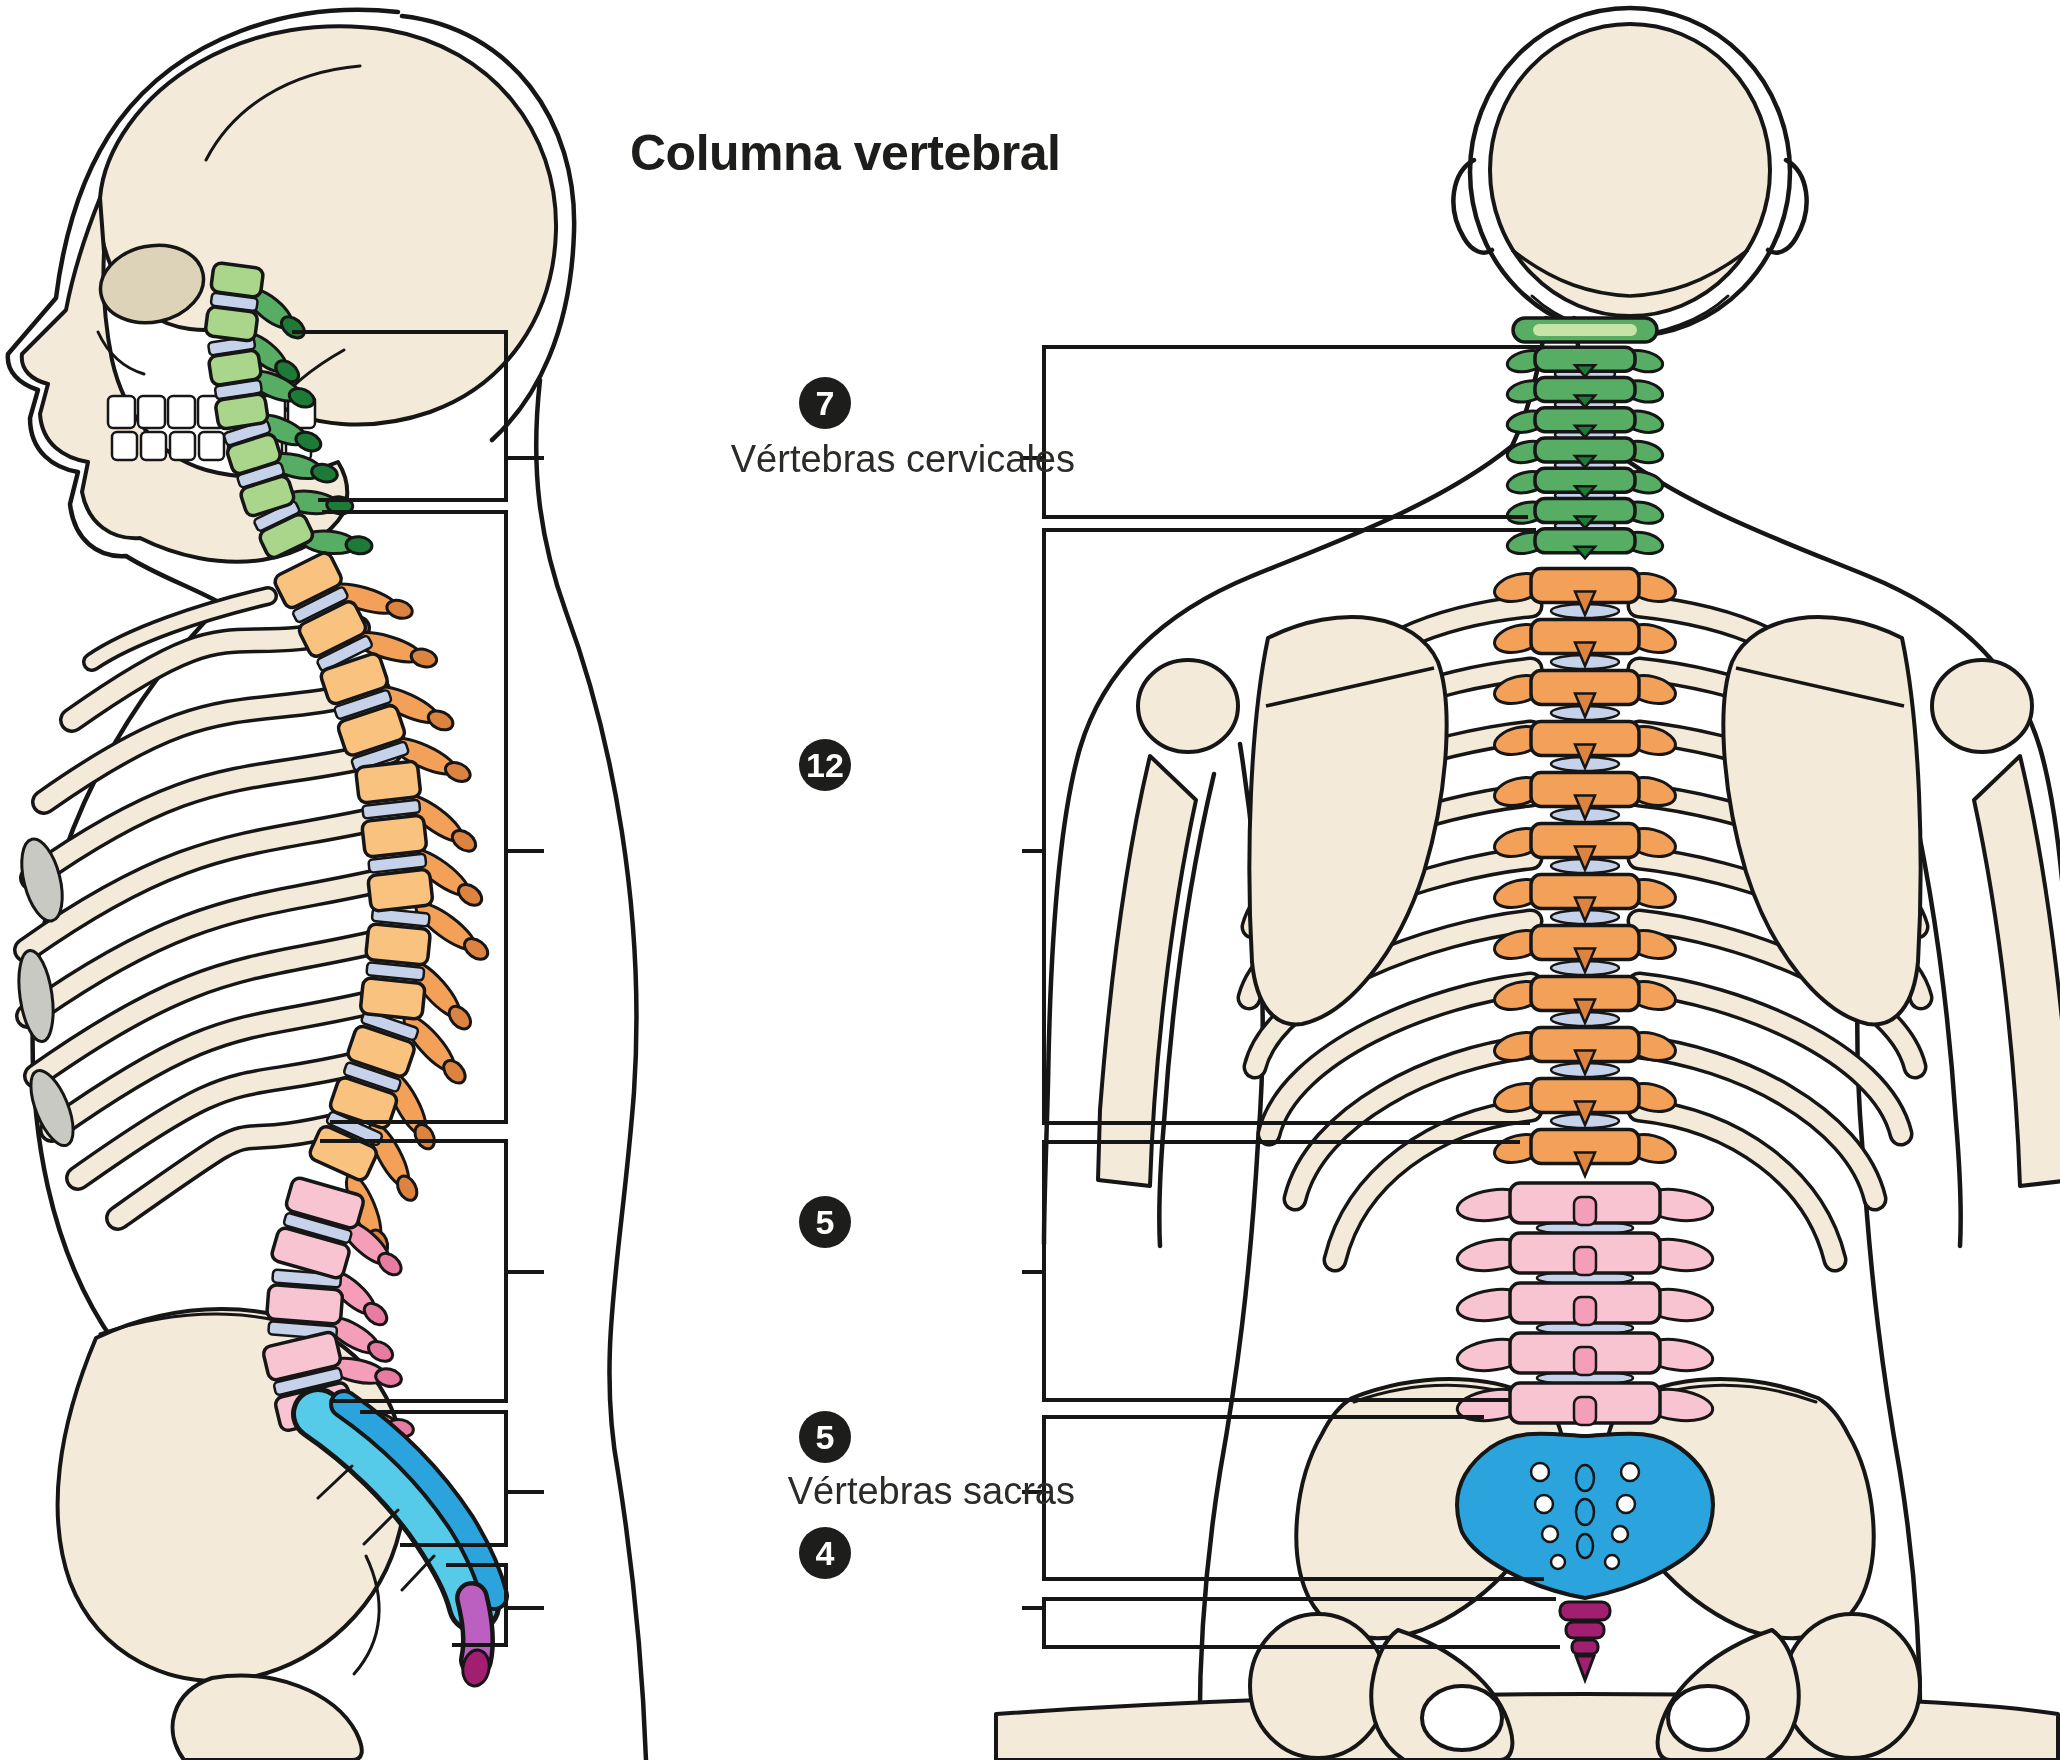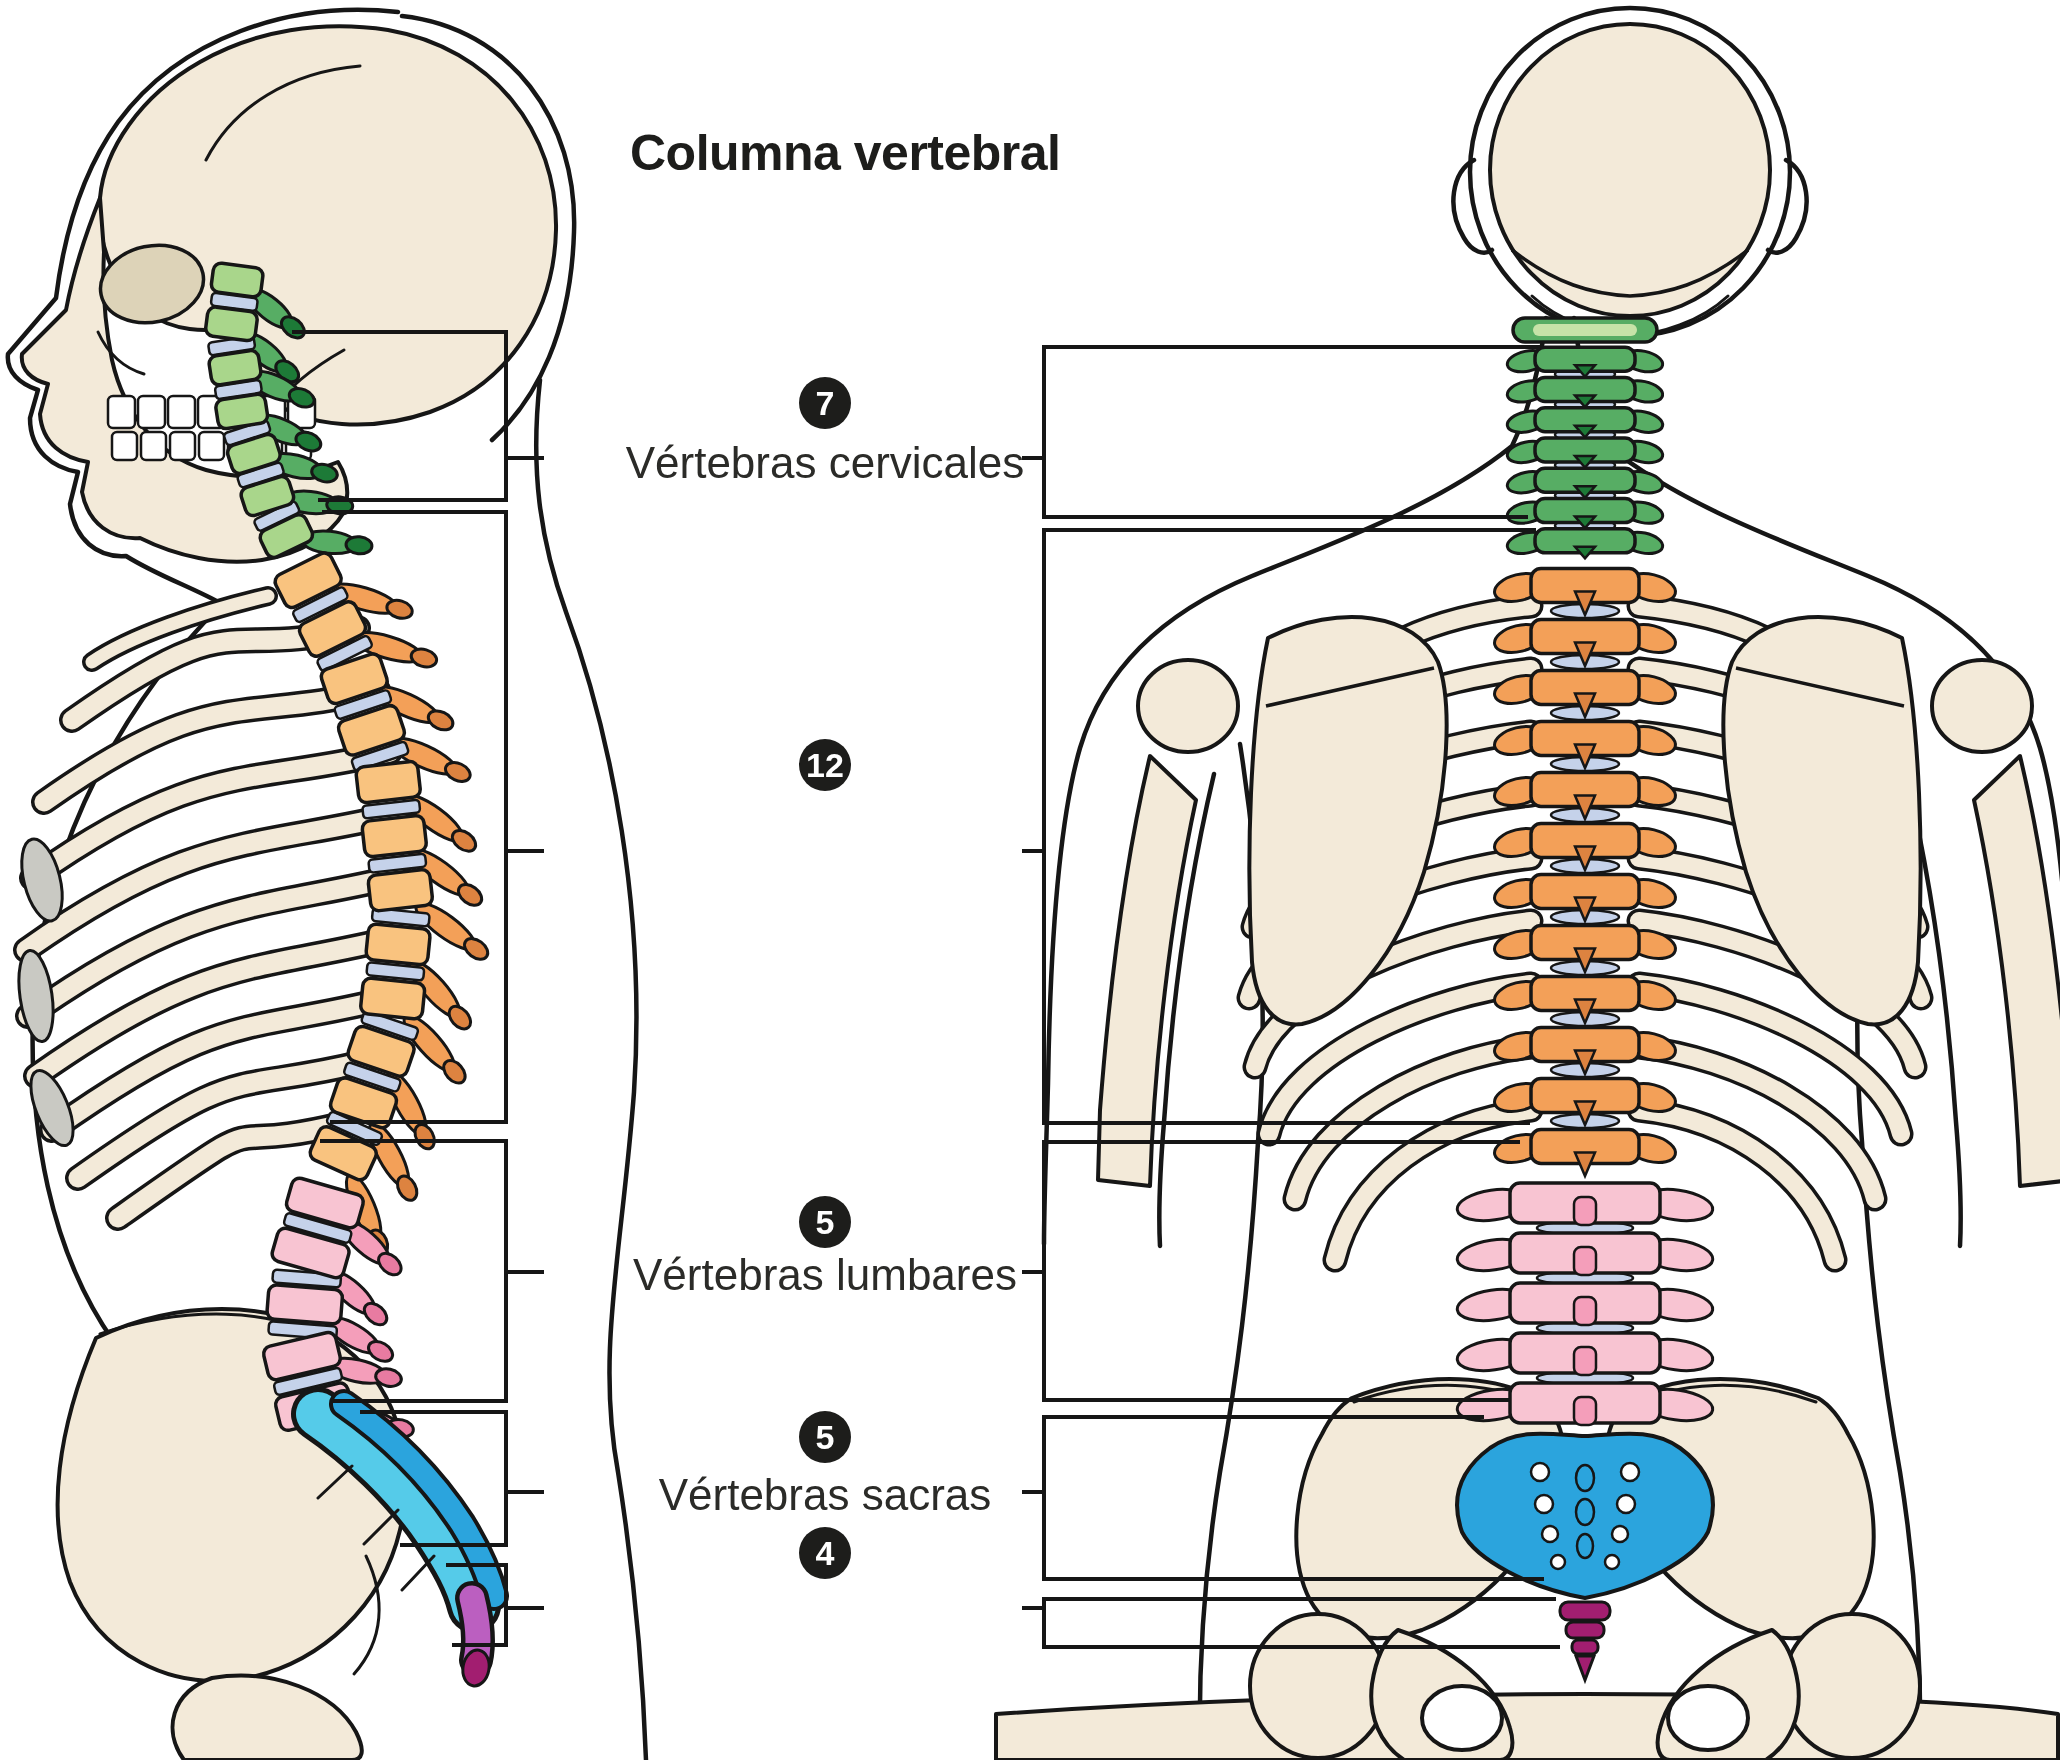--- a/index.html
+++ b/index.html
@@ -13,21 +13,21 @@
   .s4{stroke:var(--outline);stroke-width:4;}
   .bone{fill:var(--bone);stroke:var(--outline);stroke-width:4;stroke-linejoin:round;}
   .line{fill:none;stroke:var(--outline);stroke-width:4.5;stroke-linecap:round;stroke-linejoin:round;}
   .thin{fill:none;stroke:var(--outline);stroke-width:3;stroke-linecap:round;}
   .callout{fill:none;stroke:var(--outline);stroke-width:4;stroke-linecap:butt;stroke-linejoin:miter;}
   .title{position:absolute;left:630px;top:124px;font-size:50px;font-weight:bold;color:var(--badge-bg);
          letter-spacing:-.5px;white-space:nowrap;}
   .badge{position:absolute;width:52px;height:52px;border-radius:50%;background:var(--badge-bg);
          color:var(--badge-text);font-size:34px;font-weight:bold;display:flex;align-items:center;
          justify-content:center;}
-  .lbl{position:absolute;left:575px;width:500px;text-align:center;font-size:44px;color:var(--label-text);
+  .lbl{position:absolute;left:575px;width:500px;text-align:right;font-size:38px;color:var(--label-text);
        white-space:nowrap;}
 </style>
 </head>
 <body>
 
 <div class="stage">
 
 <svg width="2060" height="1760" viewBox="0 0 2060 1760">
 
   <g>
@@ -468,20 +468,19 @@
 </svg>
 
 <div class="title">Columna vertebral</div>
 
 <div class="badge" style="left:799px;top:377px;">7</div>
 <div class="lbl" style="top:438px;">Vértebras cervicales</div>
 
 <div class="badge" style="left:799px;top:739px;">12</div>
 
 <div class="badge" style="left:799px;top:1196px;">5</div>
-<div class="lbl" style="top:1250px;">Vértebras lumbares</div>
 
 <div class="badge" style="left:799px;top:1411px;">5</div>
 <div class="lbl" style="top:1470px;">Vértebras sacras</div>
 
 <div class="badge" style="left:799px;top:1527px;">4</div>
 
 </div>
 
 </body></html>

